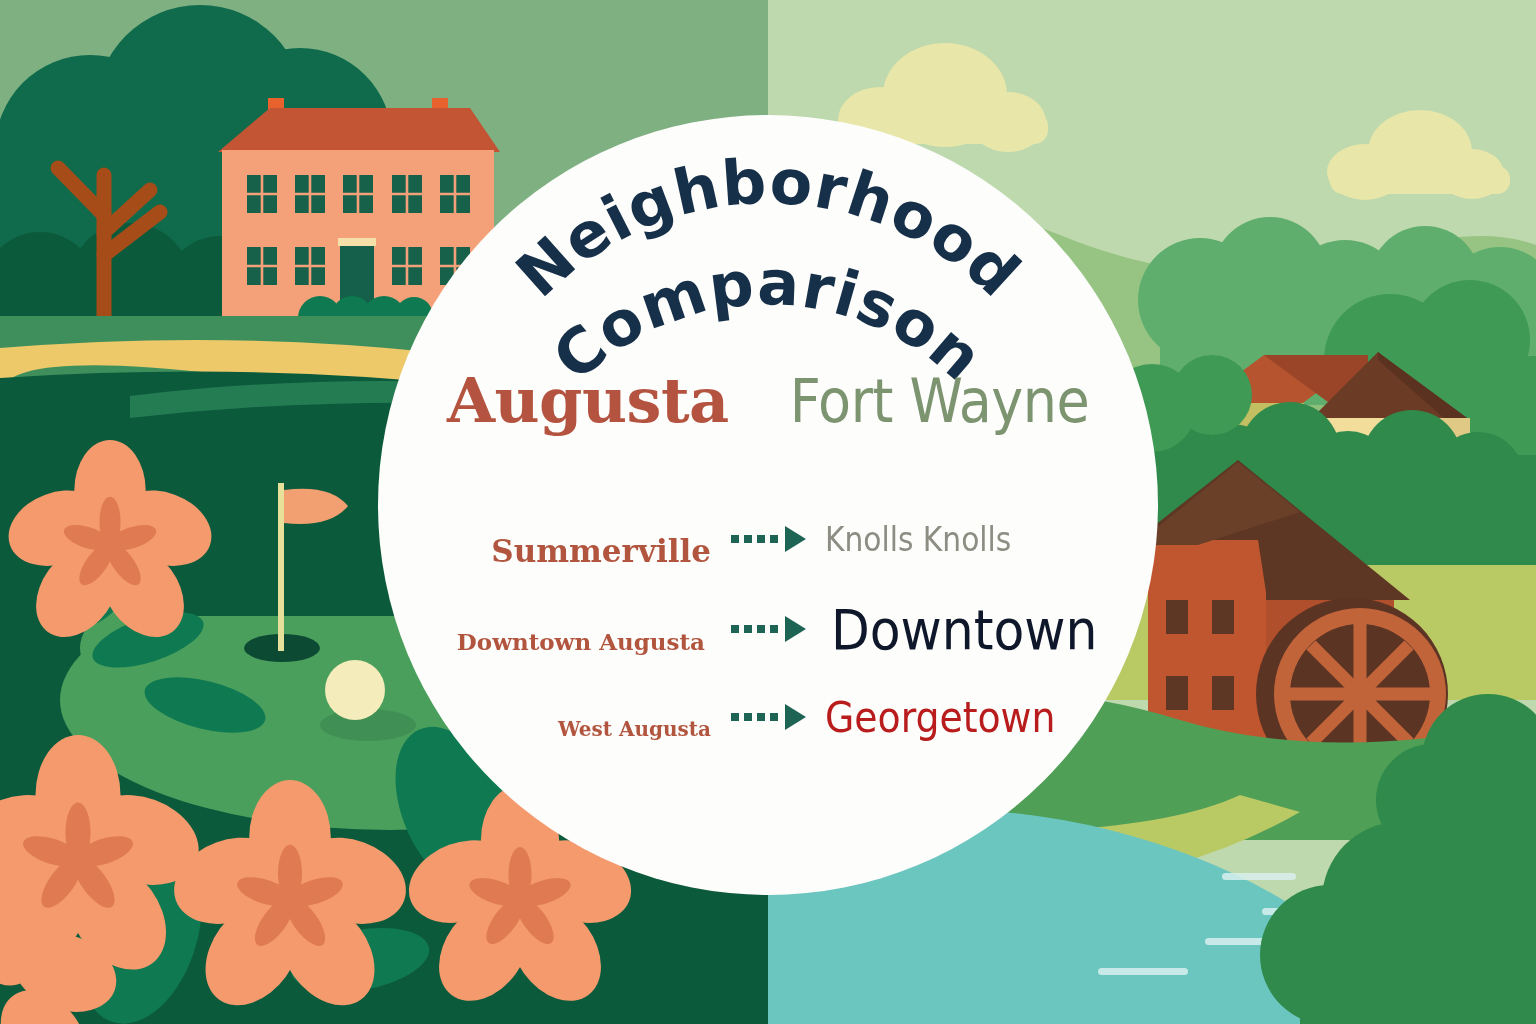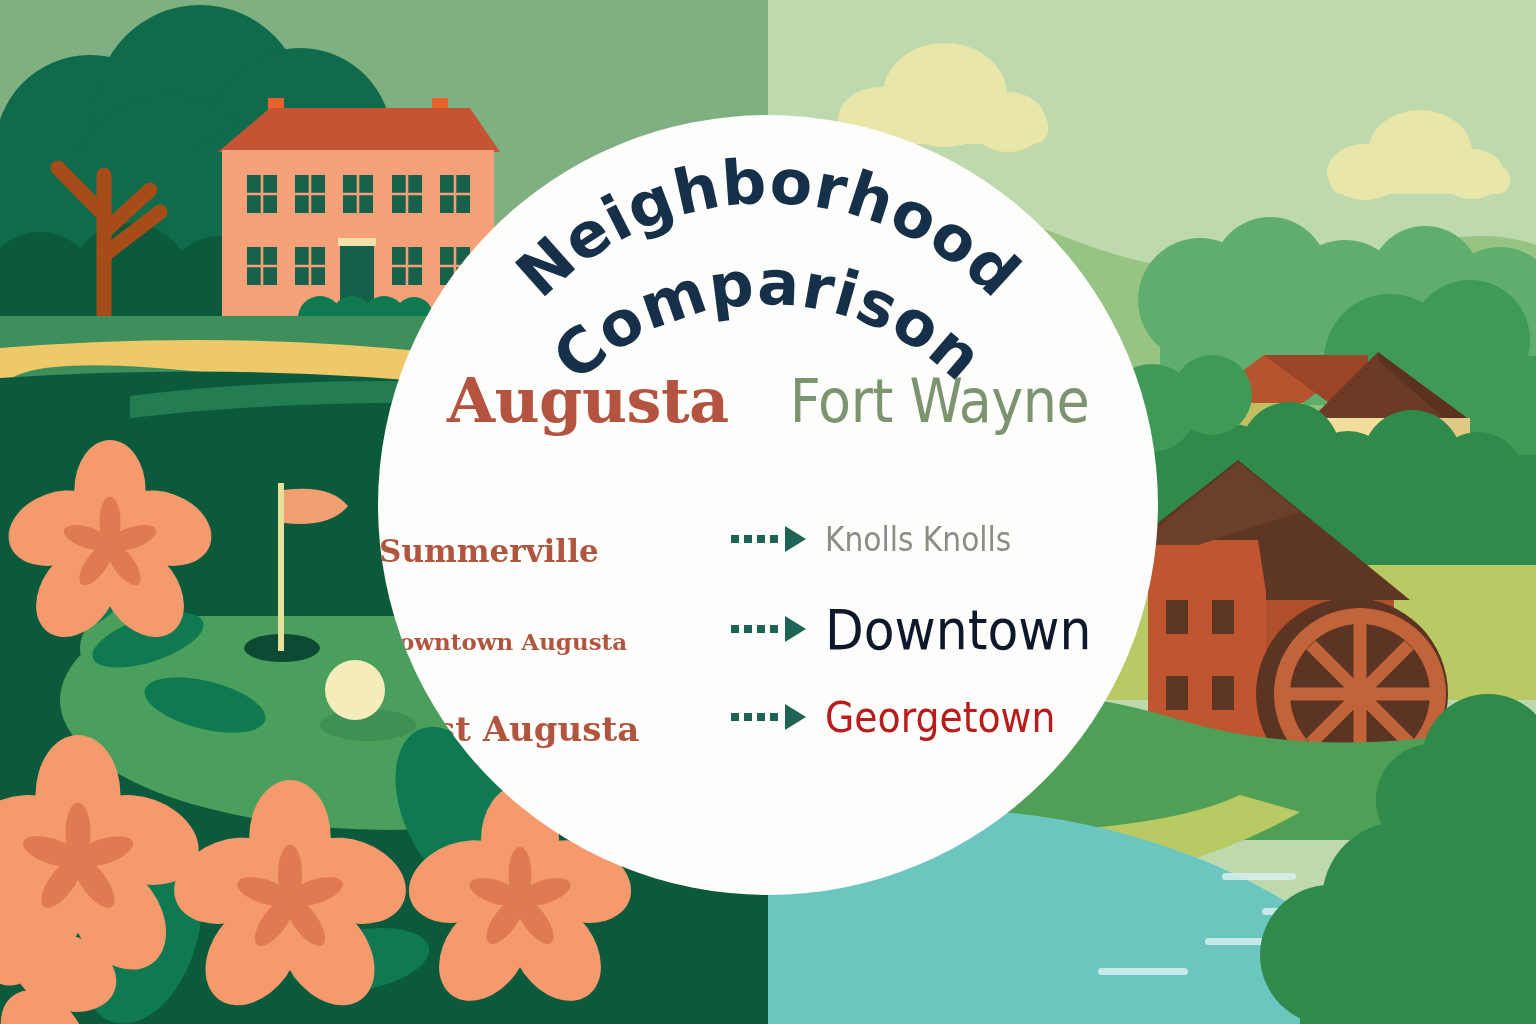--- a/index.html
+++ b/index.html
@@ -60,20 +60,21 @@
   #rows{
     position:absolute;left:0;top:378px;width:780px;
     display:flex;flex-direction:column;
   }
   .row{
     display:flex;align-items:center;justify-content:center;
     width:780px;
   }
   .row .left{
     flex:0 0 332px;
+    text-align:right;
     padding-right:14px;
     font-family:"DejaVu Serif", serif;
     font-weight:700;
     color:#b2553f;
     white-space:nowrap;
     margin-top:24px;
   }
   .row .arrow{
     flex:0 0 86px;
     display:flex;align-items:center;justify-content:center;gap:5px;
@@ -94,26 +95,26 @@
     padding-left:14px;
     font-family:"DejaVu Sans Condensed","DejaVu Sans", sans-serif;
     font-weight:400;
     white-space:nowrap;
   }
 
   .row.r0{height:92px;}
   .row.r0 .left{font-size:31px;}
   .row.r0 .right{font-size:33px;color:#8d8d83;}
 
-  .row.r1{height:88px;}
+  .row.r1{height:88px;gap:6px;}
   .row.r1 .left{font-size:23px;}
   .row.r1 .right{font-size:56px;color:#0f172a;}
 
   .row.r2{height:88px;}
-  .row.r2 .left{font-size:34px;}
+  .row.r2 .left{font-size:20px;}
   .row.r2 .right{font-size:42px;color:#b91c1c;}
 </style>
 </head>
 <body>
 
 <div id="stage">
 
   <svg class="layer" viewBox="0 0 1536 1024" width="1536" height="1024" xmlns="http://www.w3.org/2000/svg">
     <defs>
       <clipPath id="clipLeft">

